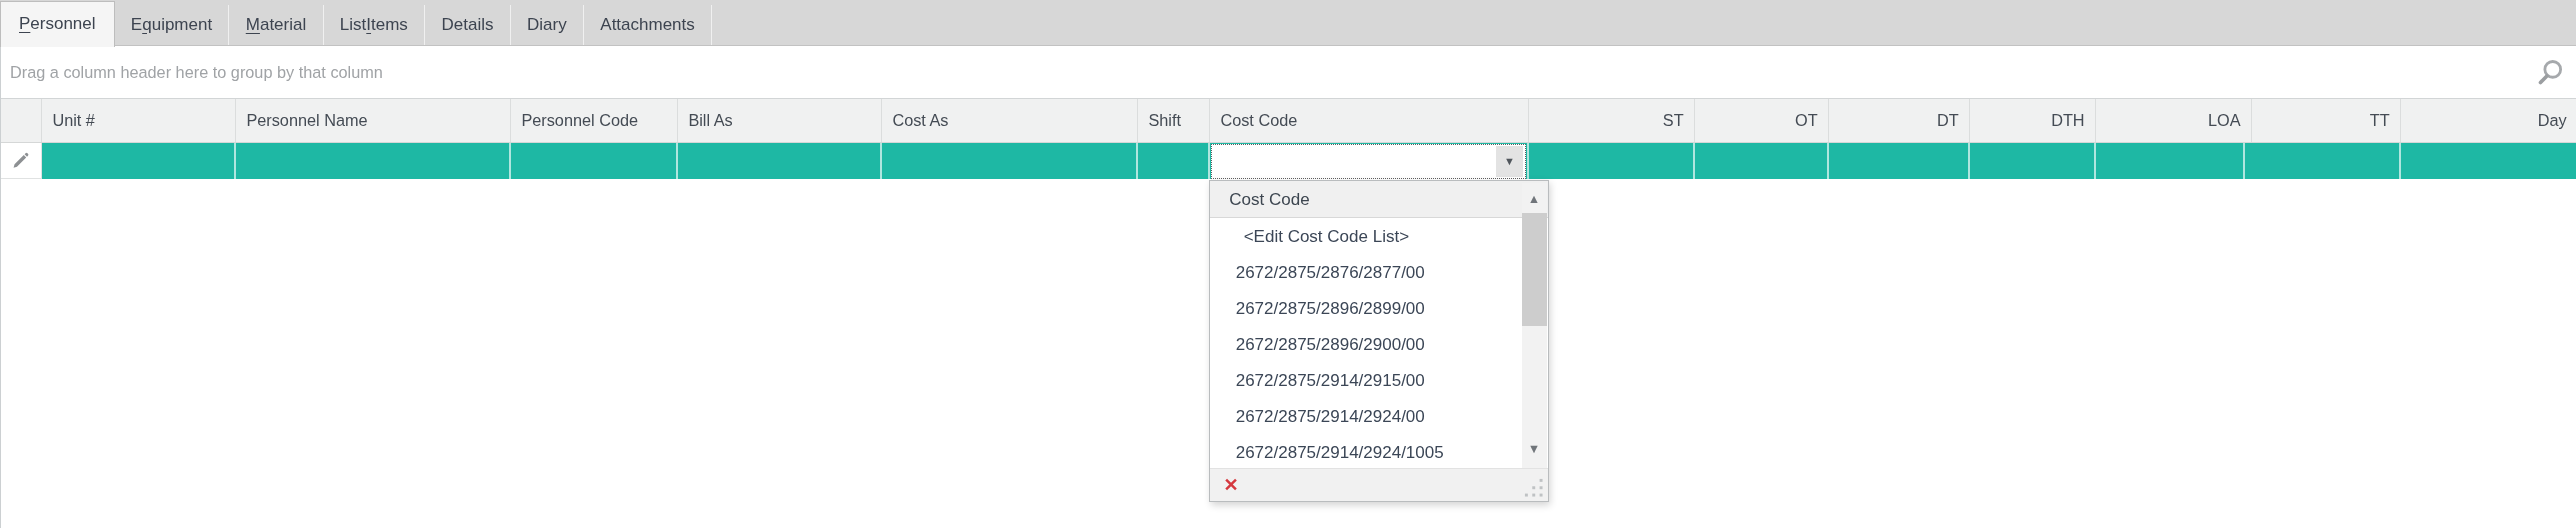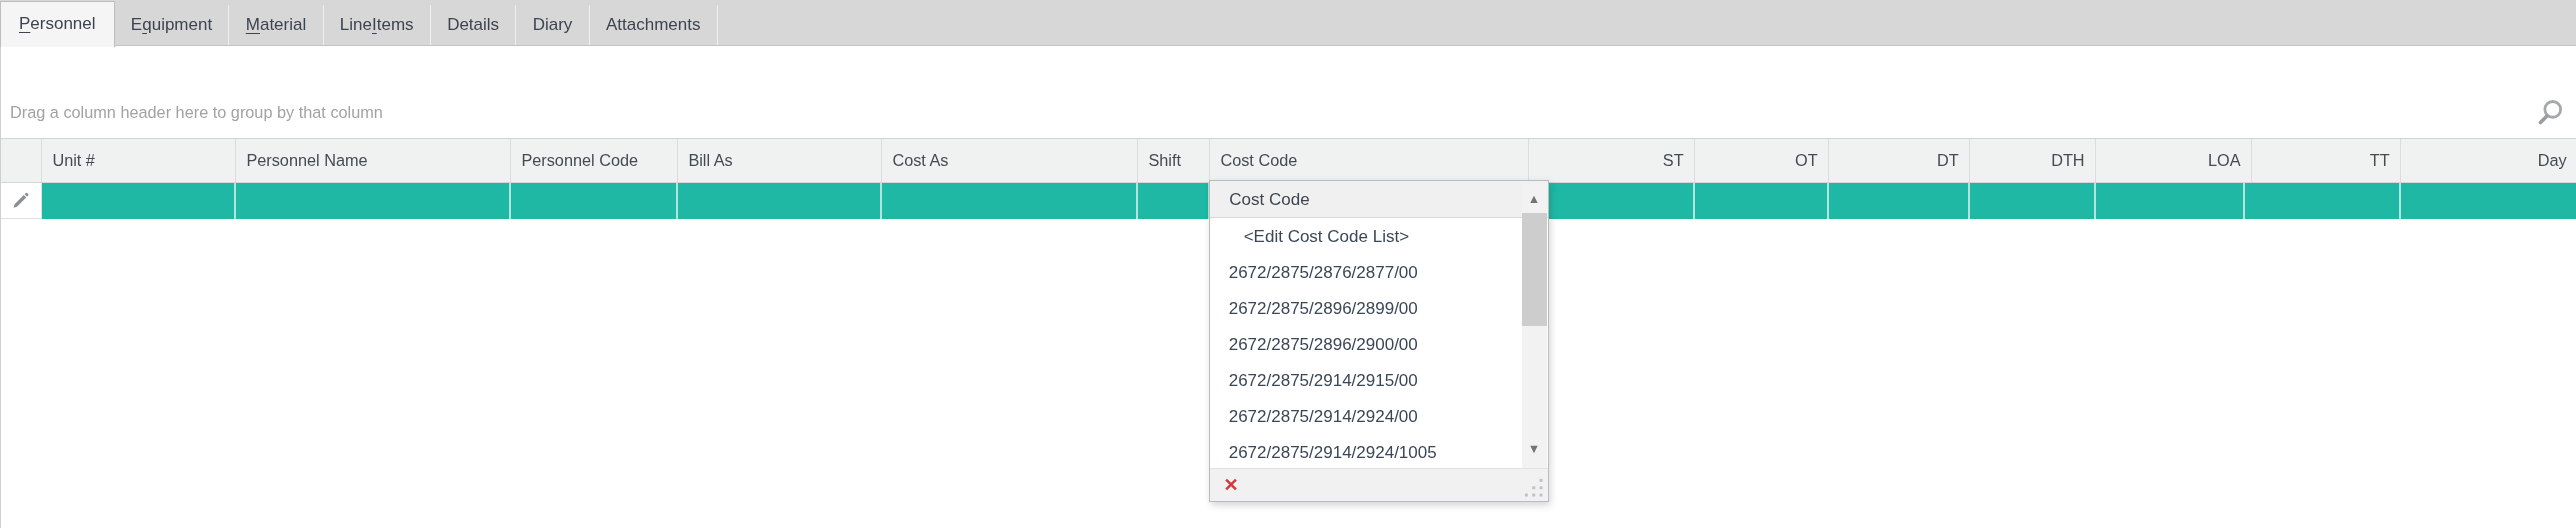--- a/index.html
+++ b/index.html
@@ -13,21 +13,21 @@
          background:#d7d7d7; border-right:1.5px solid #f0f0f0; color:#3d4450; font-size:17px; cursor:default; }
   .tab:first-child { border-left:1.5px solid #f0f0f0; }
   .tab.active { height:46px; margin-top:0; margin-bottom:-1.5px; background:#f5f5f5;
                 border:0.7px solid #bdbdbd; border-bottom:none; padding:0 18px; z-index:3; }
   .tab .accel { text-decoration:underline; text-underline-offset:3px; }
 
   
   .grid { position:absolute; left:0; top:46px; width:2576px; height:483px; background:#fff;
           border-left:1.5px solid #ccd0d2; }
   .group-bar { position:relative; height:53px; background:#fff; border-bottom:0.7px solid #d2d5d6;
-               display:flex; align-items:center; padding-left:9px;margin-top:40px; }
+               display:flex; align-items:center; padding-left:9px; }
   .group-hint { color:#a0a3a6; font-size:16.3px; }
   .search-btn { position:absolute; right:10.4px; top:50%; transform:translateY(-50%); width:30px; height:30px;
                 display:flex; align-items:center; justify-content:center; }
 
   .header-row { display:flex; height:44px; background:#f0f1f1; border-bottom:0.7px solid #d5d7d7;text-align:center; }
   .hcell { flex:none; display:flex; align-items:center; padding:0 10.4px; background:#f0f1f1;
            border-right:1.5px solid #dbdddd; color:#444b54; font-size:16.3px; overflow:hidden; white-space:nowrap; }
   .hcell.right { justify-content:flex-end; }
   .hcell.indicator { padding:0; }
 
@@ -49,21 +49,21 @@
                  font-family:"Liberation Sans", sans-serif; color:#3b4656; background:#fff; }
   .combo-btn { width:27px; margin:1.5px; background:#e3e3e3; display:flex; align-items:center; justify-content:center; }
   .combo-btn .tri { color:#50565c; font-size:11px; line-height:1; }
 
   
   .dropdown { position:absolute; left:1208px; top:134px; width:340px; height:322px; background:#fff;
               border:0.7px solid #b9bcbe; box-shadow:2.2px 3px 7.4px rgba(0,0,0,0.18); z-index:5; }
   .dd-header { height:37px; line-height:37px; background:#f0f0f0; border-bottom:0.7px solid #d8d8d8;
                padding-left:19.3px; padding-right:33px; color:#3d4650; font-size:17px; white-space:nowrap; overflow:hidden; }
   .dd-list { position:absolute; left:0.7px; top:38px; right:28px; bottom:33px; background:#fff; overflow:hidden; }
-  .ditem { height:36px; line-height:36px; padding-left:18px; font-size:17px; color:#3b4656; white-space:nowrap; }
+  .ditem { height:36px; line-height:36px; padding-left:25px; font-size:17px; color:#3b4656; white-space:nowrap; }
   .ditem.edit-item { padding-left:33px; }
   .dd-scroll { position:absolute; top:1.5px; right:1.5px; bottom:33px; width:25px; background:#f2f2f2; }
   .dd-scroll .arrow { position:absolute; left:0; width:100%; text-align:center; color:#70757a; font-size:12.6px; line-height:1; }
   .dd-scroll .up { top:10.4px; }
   .dd-scroll .down { bottom:12px; }
   .dd-thumb { position:absolute; left:0; top:30px; width:100%; height:113px; background:#cdcdcd; }
   .dd-footer { position:absolute; left:0; right:0; bottom:0; height:33px; background:#f1f1f1; border-top:0.7px solid #e2e2e2; }
   .clear-btn { position:absolute; left:13.4px; top:50%; transform:translateY(-50%); color:#d5383e; font-size:18px;
                font-weight:bold; line-height:1; }
   .grip { position:absolute; right:4.5px; bottom:3px; }
@@ -83,21 +83,21 @@
     <span class="pre">E</span>
         <span class="accel">q</span>
         <span class="post">uipment</span>
   </div>
       <div class="tab">
     <span class="pre"></span>
         <span class="accel">M</span>
         <span class="post">aterial</span>
   </div>
       <div class="tab">
-    <span class="pre">Line </span>
+    <span class="pre">List </span>
         <span class="accel">I</span>
         <span class="post">tems</span>
   </div>
       <div class="tab">
     <span class="pre">Details</span>
         <span class="accel"></span>
         <span class="post"></span>
   </div>
       <div class="tab">
     <span class="pre">Diary</span>

